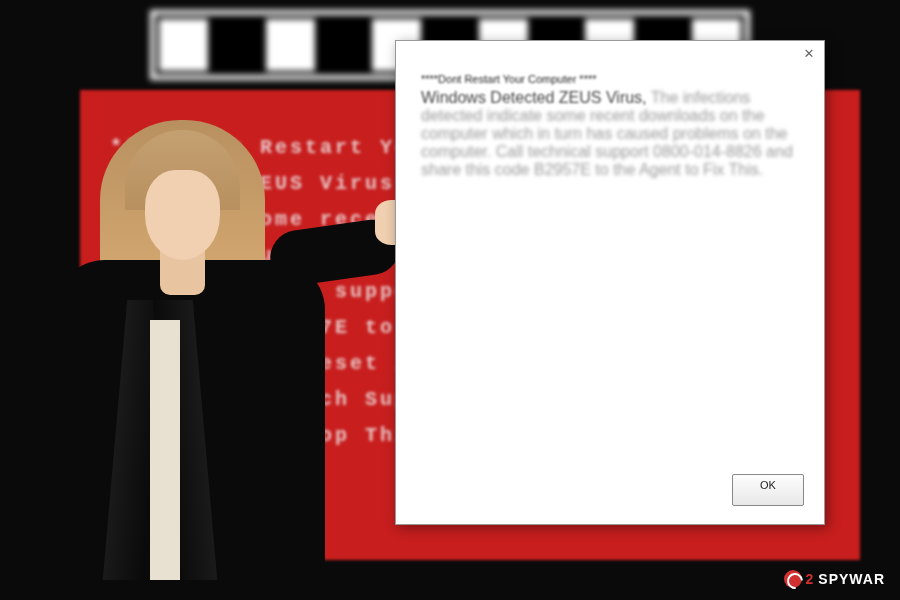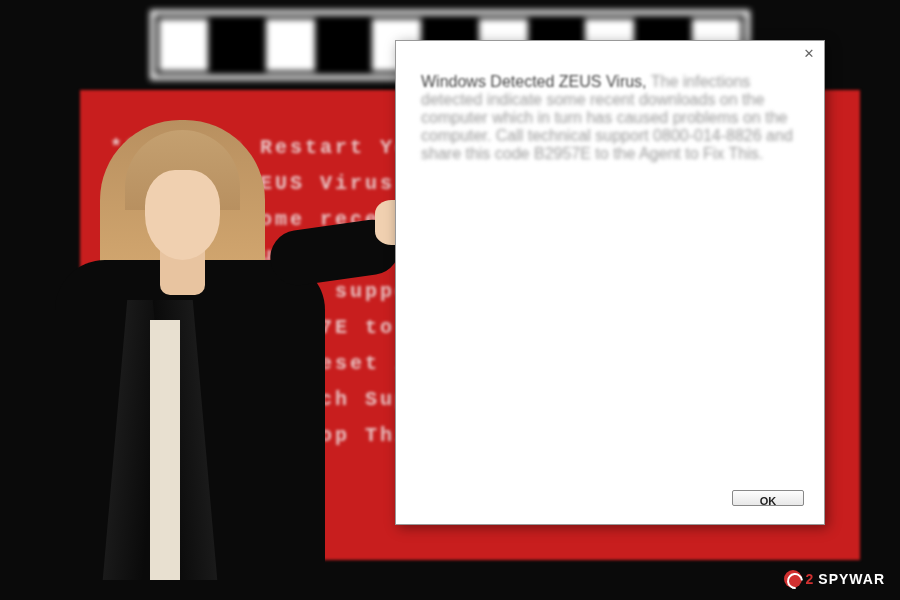--- a/index.html
+++ b/index.html
@@ -200,30 +200,29 @@
     }
     .dialog-sub .blurred {
       color: #999;
       filter: blur(1.5px);
     }
     .dialog-ok {
       position: absolute;
       bottom: 18px;
       right: 20px;
       width: 72px;
-      height: 16px;
+      height: 32px;
       background: linear-gradient(#fdfdfd, #e8e8e8);
       border: 1px solid #888;
       border-radius: 2px;
       font-size: 11px;
       color: #222;
       text-align: center;
       line-height: 20px;
       cursor: pointer;
-      font-weight: bold;
     }
     .watermark {
       position: absolute;
       bottom: 12px;
       right: 15px;
       z-index: 50;
       font-size: 14px;
       font-weight: bold;
       color: #fff;
       letter-spacing: 1px;
@@ -287,20 +286,21 @@
   <div class="woman-shirt"></div>
   <div class="woman-neck"></div>
   <div class="woman-face"></div>
   <div class="woman-arm"></div>
   <div class="woman-hand"></div>
 </div>
 
 <div class="dialog">
   <div class="dialog-close">✕</div>
   <div class="dialog-content">
+    <div class="dialog-title">****Dont Restart Your Computer ****</div>
     <div class="dialog-sub">
       <span>Windows Detected ZEUS Virus, </span><span class="blurred">The infections detected indicate some recent downloads on the computer which in turn has caused problems on the computer. Call technical support 0800-014-8826 and share this code B2957E to the Agent to Fix This.</span>
     </div>
   </div>
   <div class="dialog-ok">OK</div>
 </div>
 
 <div class="watermark">
   <div class="watermark-logo"></div>
   <span class="red">2</span>

